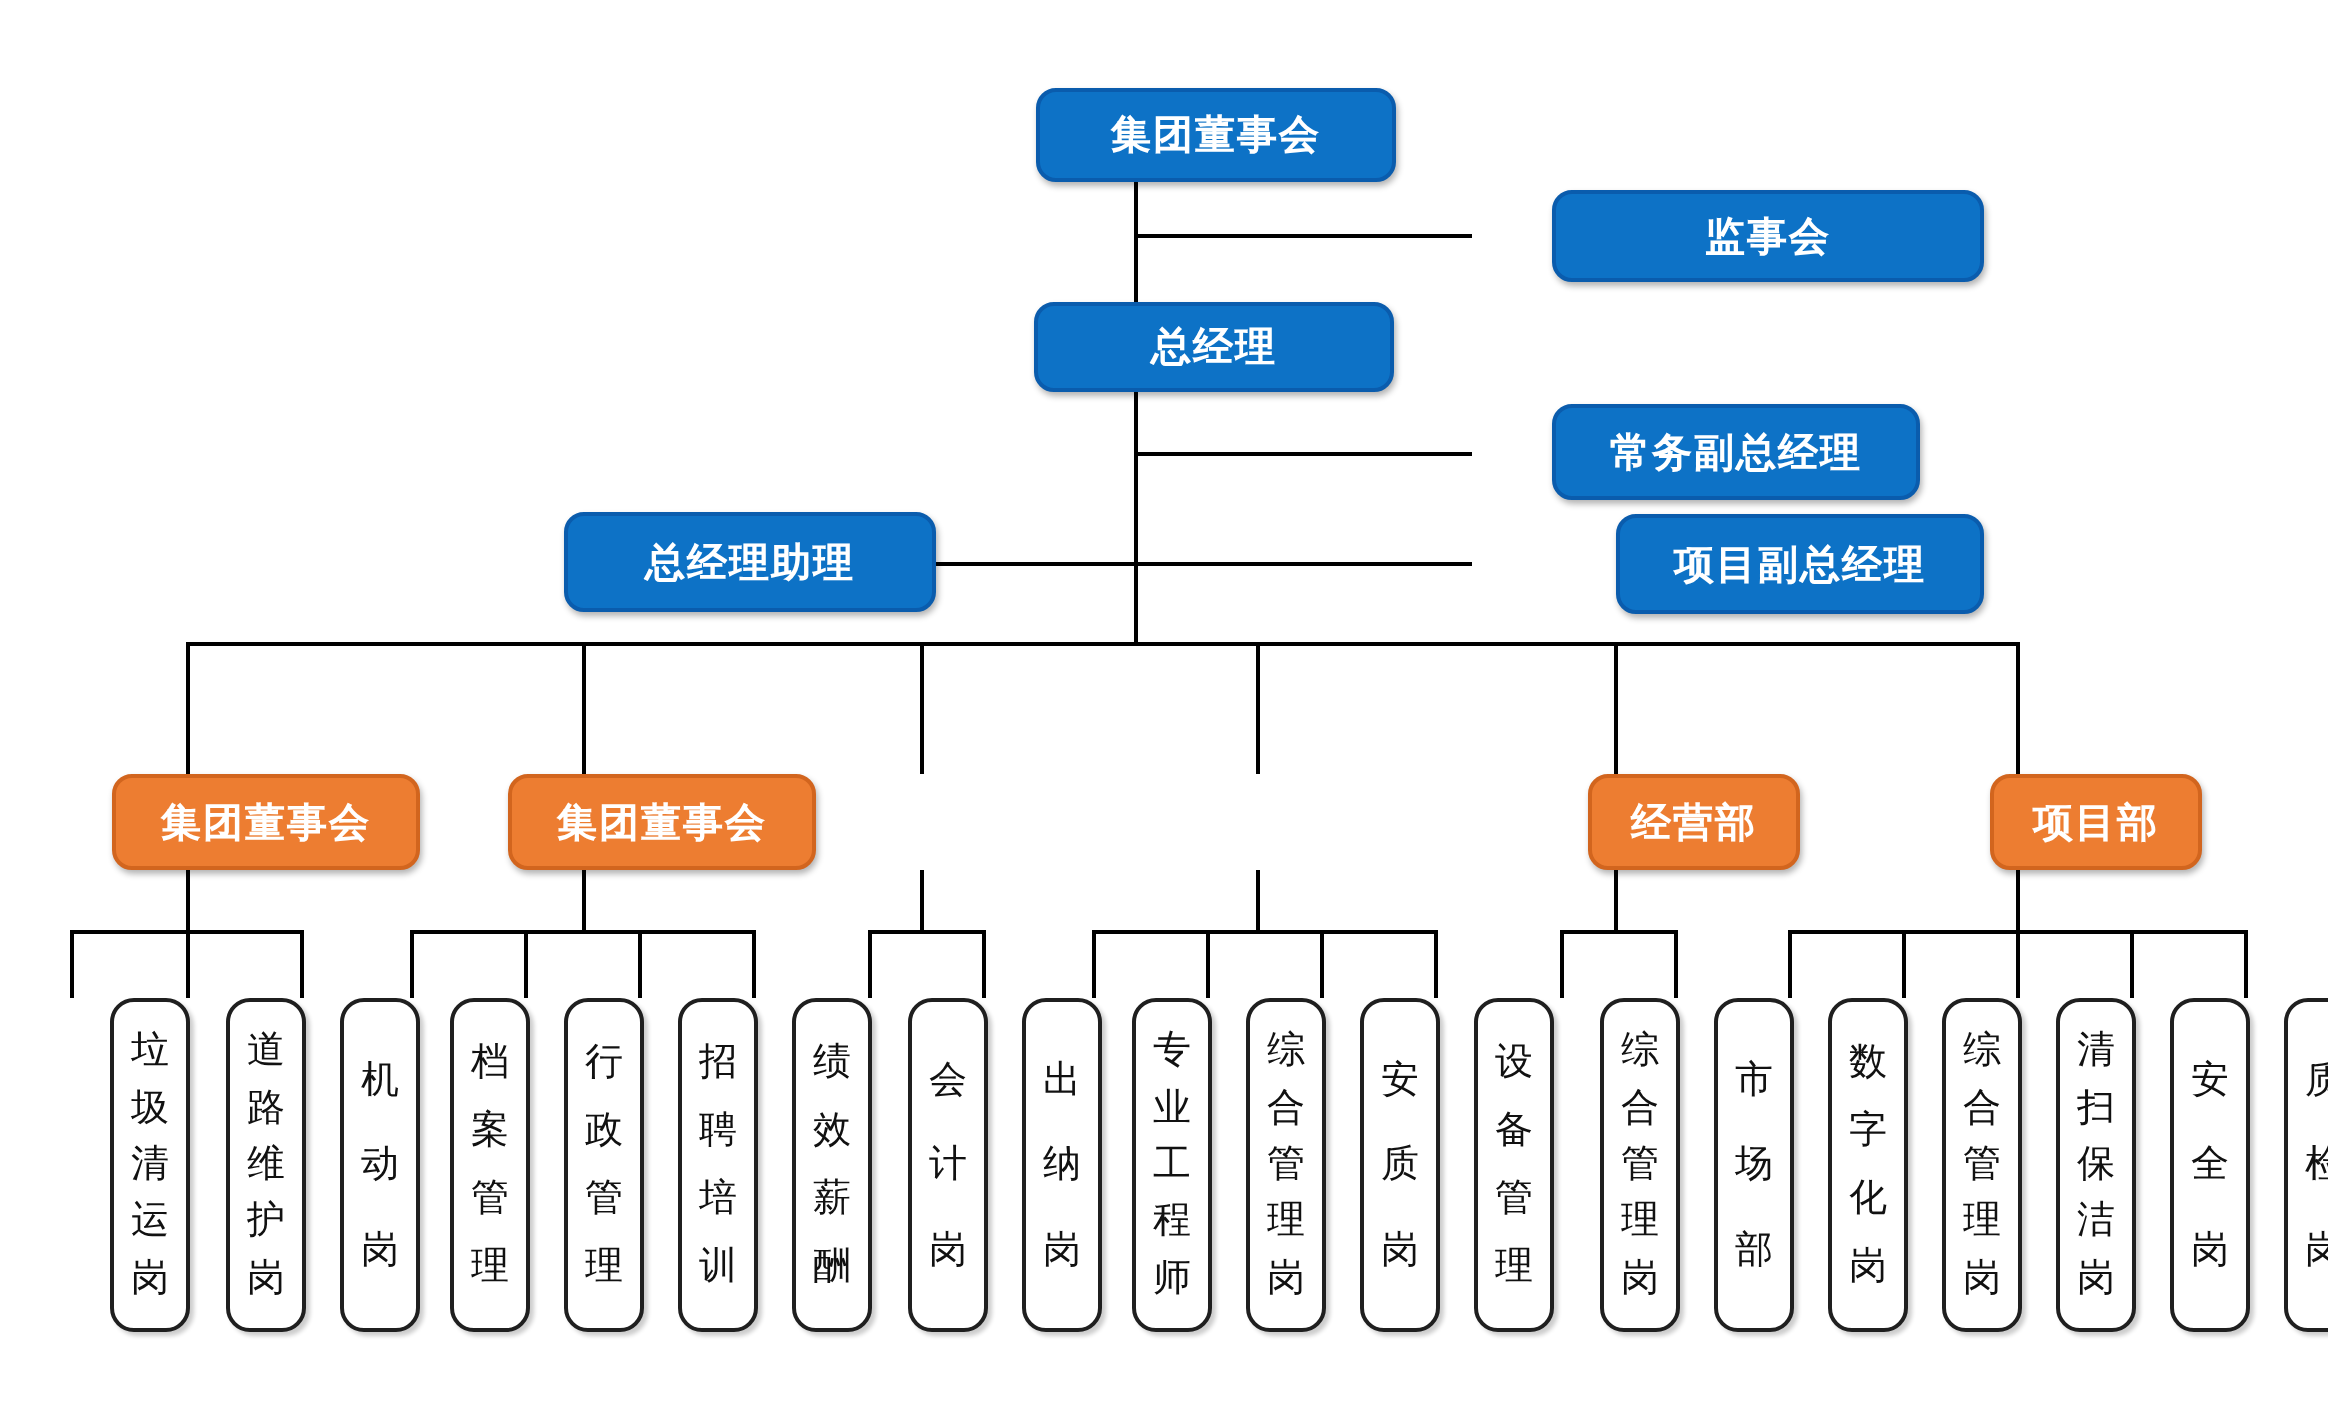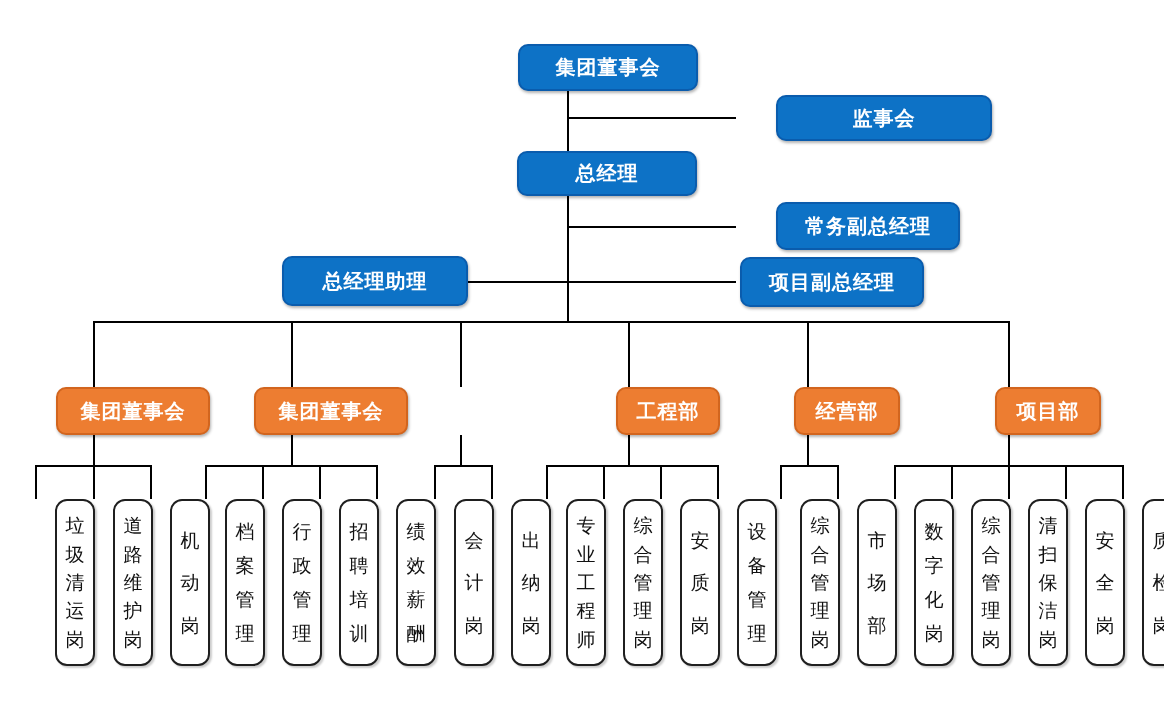--- a/index.html
+++ b/index.html
@@ -161,32 +161,29 @@
   </div>
   <div class="node exec" style="left:736px;top:202px;width:184px;height:48px">
     <span>常务副总经理</span>
   </div>
   <div class="node exec" style="left:477px;top:151px;width:180px;height:45px">
     <span>总经理</span>
   </div>
   <div class="node exec" style="left:242px;top:256px;width:186px;height:50px">
     <span>总经理助理</span>
   </div>
-  <div class="node exec" style="left:700px;top:257px;width:184px;height:50px">
+  <div class="node exec" style="left:768px;top:257px;width:184px;height:50px">
     <span>项目副总经理</span>
   </div>
 
   <div class="node dept" style="left:16px;width:154px">
     <span>集团董事会</span>
   </div>
   <div class="node dept" style="left:214px;width:154px">
     <span>集团董事会</span>
-  </div>
-  <div class="node dept" style="left:576px;width:104px">
-    <span>工程部</span>
   </div>
   <div class="node dept" style="left:955px;width:106px">
     <span>项目部</span>
   </div>
   <div class="node dept" style="left:754px;width:106px">
     <span>经营部</span>
   </div>
 
   <div class="node pos" style="left:15px">
     <span class="vtext">

